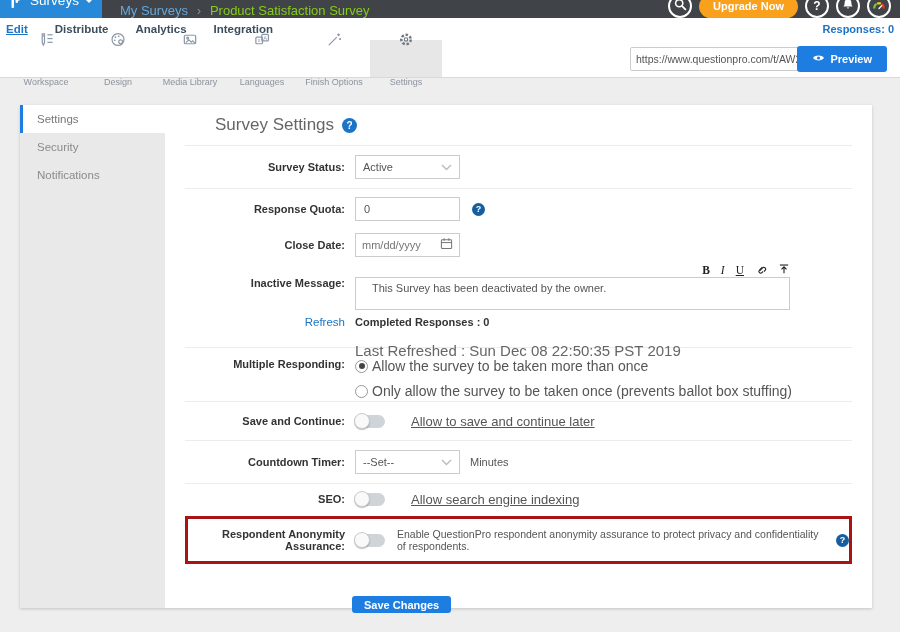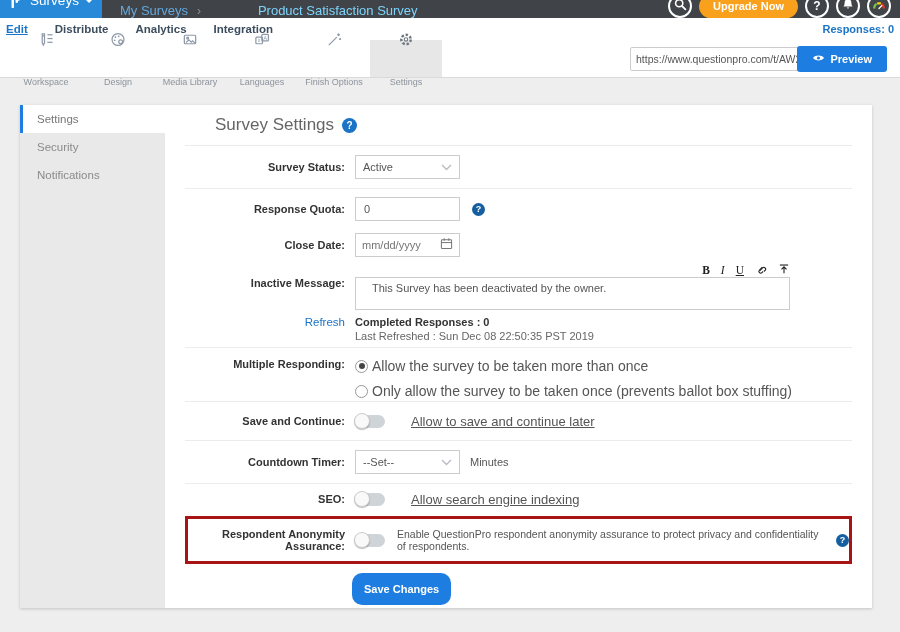--- a/index.html
+++ b/index.html
@@ -7,21 +7,21 @@
   body { background:#eeeeee; font-family:"Liberation Sans",sans-serif; position:relative; overflow:hidden; }
 
   
   .topbar { height:18px; background:#404448; display:flex; align-items:flex-end; }
   .logo-block { width:102px; height:35px; background:#2789d8; display:flex; align-items:center; justify-content:center; gap:6px; color:#fff; cursor:pointer; flex-shrink:0; }
   .product-name { font-size:13.5px; }
   .caret-down { width:0; height:0; border-left:4px solid transparent; border-right:4px solid transparent; border-top:4px solid #fff; }
   .breadcrumb { margin-left:18px; display:flex; gap:9px; align-items:center; font-size:13px; }
   .crumb-parent { color:#64a7dc; cursor:pointer; }
   .crumb-sep { color:#8a9199; font-size:12px; }
-  .crumb-current { color:#7dd3fc;margin-left:48px; }
+  .crumb-current { color:#84cc16; }
   .topbar-right { margin-left:auto; display:flex; align-items:center; gap:7px; padding-right:9px; }
   .circle-btn { width:24px; height:24px; border:2px solid #fff; border-radius:50%; display:flex; align-items:center; justify-content:center; color:#fff; font-size:12px; font-weight:bold; cursor:pointer; flex-shrink:0; }
   .upgrade-btn { background:#f9a11c; color:#fff; border:none; border-radius:12px; height:23px; padding:0 14px; font-size:11px; font-weight:bold; cursor:pointer; font-family:inherit; }
 
   
   .tabrow { height:22px; background:#fff; display:flex; align-items:center; padding:0 6px; gap:27px; font-size:11.5px; font-weight:bold; }
   .tab { color:#3c4d5e; cursor:pointer; }
   .tab.active { color:#1b74c5; text-decoration:underline; }
   .responses { margin-left:auto; color:#1b74c5; font-size:11px; cursor:pointer; }
 
@@ -67,21 +67,21 @@
   .fmt-toolbar { width:435px; display:flex; justify-content:flex-end; align-items:center; gap:11px; height:14px; font-family:"Liberation Serif",serif; font-size:11.5px; color:#222; }
   .fmt-b { font-weight:bold; cursor:pointer; }
   .fmt-i { font-style:italic; cursor:pointer; }
   .fmt-u { text-decoration:underline; cursor:pointer; }
   .msg-textarea { width:435px; height:33px; border:1px solid #ccc; resize:none; font-size:11px; color:#555; padding:4px 16px; font-family:inherit; outline:none; }
 
   .refresh-row { height:34px; align-items:flex-start; padding-top:2px; }
   .refresh-link { color:#1b74c5; font-size:11.5px; cursor:pointer; width:160px; text-align:right; display:block; flex-shrink:0; }
   .refresh-info { margin-left:10px; }
   .completed { font-size:11px; font-weight:bold; color:#333; }
-  .last-refreshed { font-size:11px; color:#666; margin-top:2px; }
+  .last-refreshed { font-size:15px; color:#666; margin-top:14px; }
 
   .multi-row { height:54px; align-items:flex-start; padding-top:10px; }
   .radio-stack { margin-left:10px; display:flex; flex-direction:column; gap:9px; }
   .radio-line { display:flex; align-items:center; gap:4px; font-size:14px; color:#555; cursor:pointer; }
   .radio { width:13px; height:13px; border:1px solid #999; border-radius:50%; background:#fff; position:relative; flex-shrink:0; }
   .radio.checked::after { content:""; position:absolute; left:2.5px; top:2.5px; width:6px; height:6px; background:#444; border-radius:50%; }
 
   .row-snc { height:39px; }
   .row-countdown { height:43px; }
   .row-seo { height:30px; }
@@ -89,21 +89,21 @@
   .toggle .knob { position:absolute; left:-1px; top:-1.5px; width:16px; height:16px; border-radius:50%; background:#f9f9f9; border:1px solid #ccc; box-shadow:0 1px 1px rgba(0,0,0,0.25); }
   .toggle-desc { margin-left:26px; font-size:13px; color:#555;text-decoration:underline; }
   .suffix { margin-left:10px; font-size:11px; color:#555; }
 
   .red-box { border:3px solid #a81414; margin-top:2px; height:48px; display:flex; align-items:center; }
   .red-box .flabel { width:157px; }
   .red-desc { margin-left:12px; font-size:10.5px; color:#555; }
   .red-box .help-dot { margin-left:7px; }
 
   .save-row { padding-top:9px; }
-  .save-btn { margin-left:167px; background:#1e7de0; color:#fff; border:none; border-radius:10px; height:32px; padding:0 12px; font-size:11px; font-weight:bold; cursor:pointer; font-family:inherit; }
+  .save-btn { margin-left:167px; background:#1e7de0; color:#fff; border:none; border-radius:3px; height:17px; padding:0 12px; font-size:11px; font-weight:bold; cursor:pointer; font-family:inherit;margin-top:23px; }
 
   .chev { flex-shrink:0; }
 </style>
 </head>
 <body>
 
 <div class="topbar">
   <div class="logo-block">
     <span>
       <svg width="15" height="19" viewBox="0 0 16 20">

